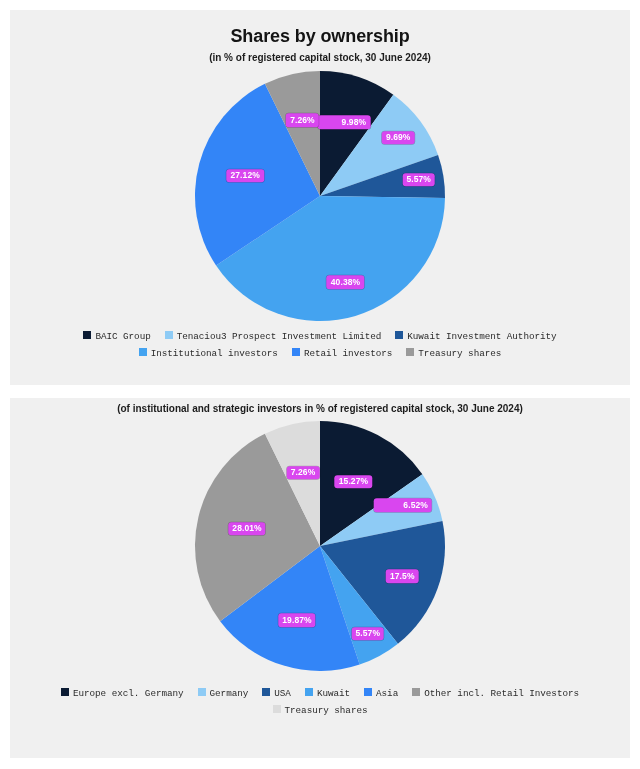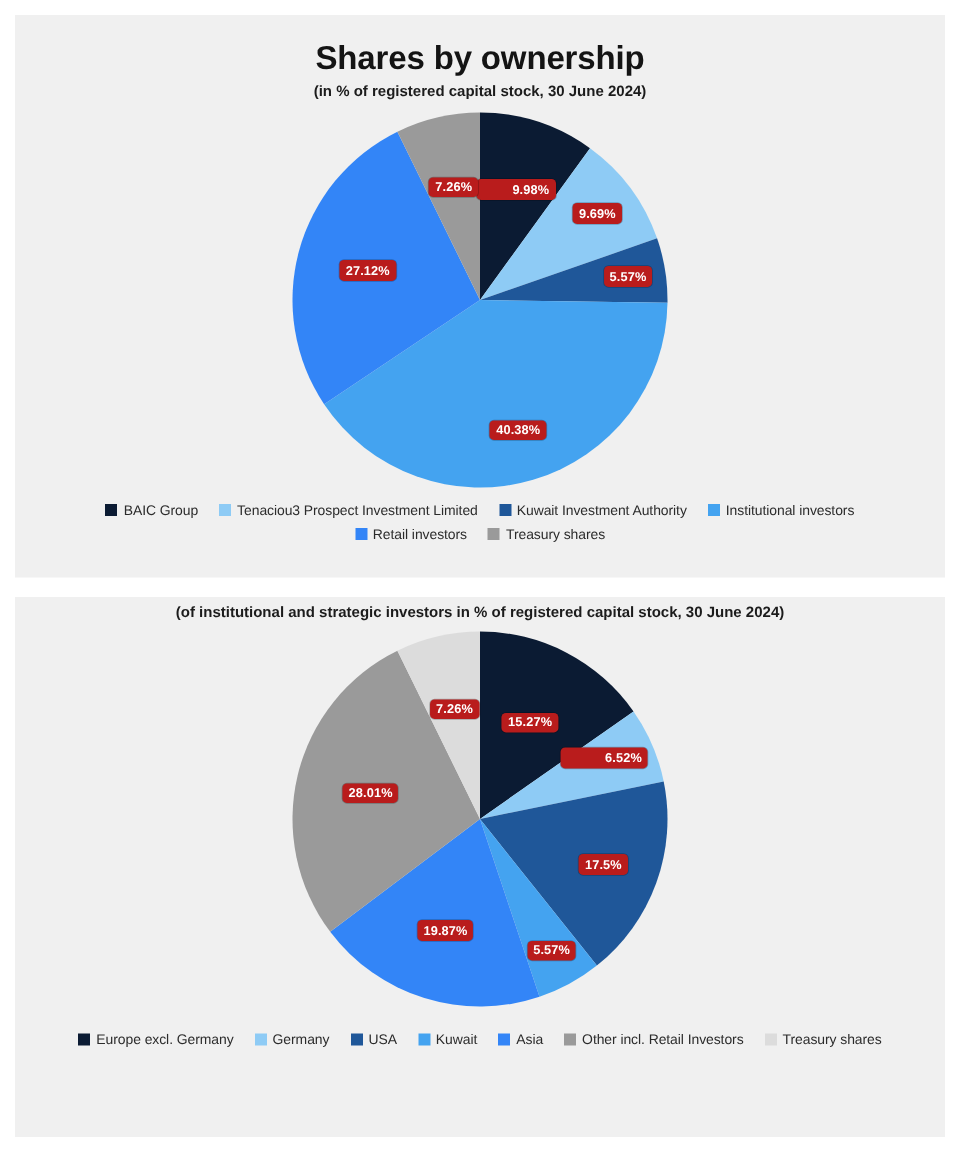--- a/index.html
+++ b/index.html
@@ -29,21 +29,21 @@
     box-sizing: border-box;
     position: relative;
     display: flex;
     flex-direction: column;
     align-items: center;
   }
   .card-1 { margin-top: 10px; height: 375px; }
   .card-2 { margin-top: 13px; height: 360px; }
 
   .chart-title {
-    font-size: 22px;
+    font-size: 18px;
     font-weight: bold;
     text-align: center;
     color: #141414;
     letter-spacing: -0.1px;
     margin-top: 17px;
     line-height: 1.1;
   }
   .chart-subtitle {
     font-size: 10px;
     font-weight: bold;
@@ -57,21 +57,21 @@
     width: 300px;
     height: 258px;
     margin-top: 4px;
   }
   .pie-wrap.second { margin-top: 6px; }
   .pie-svg { display: block; position: absolute; left: 0; top: 0; }
 
   .slice-label {
     position: absolute;
     transform: translate(-50%, -50%);
-    background: #b91c1c;
+    background: #d946ef;
     color: #ffffff;
     font-size: 8.5px;
     font-weight: bold;
     padding: 2.5px 4px 2.5px 4px;
     border-radius: 3px;
     white-space: nowrap;
     letter-spacing: 0.1px;
     line-height: 1;
     box-shadow: 0 0 0 0.5px rgba(0,0,0,0.25);
   }
@@ -81,23 +81,23 @@
     flex-wrap: wrap;
     justify-content: center;
     align-items: center;
     width: 600px;
     margin-top: 6px;
     row-gap: 6px;
   }
   .legend.legend-2 { margin-top: 10px; }
   .legend-item {
     display: flex;
-    align-items: center;
     margin: 0 7px;
     white-space: nowrap;
+    font-family: Liberation Mono, monospace;
   }
   .legend-swatch {
     width: 8px;
     height: 8px;
     margin-right: 4px;
     flex: 0 0 auto;
     display: inline-block;
   }
   .legend-label {
     font-size: 9.3px;

